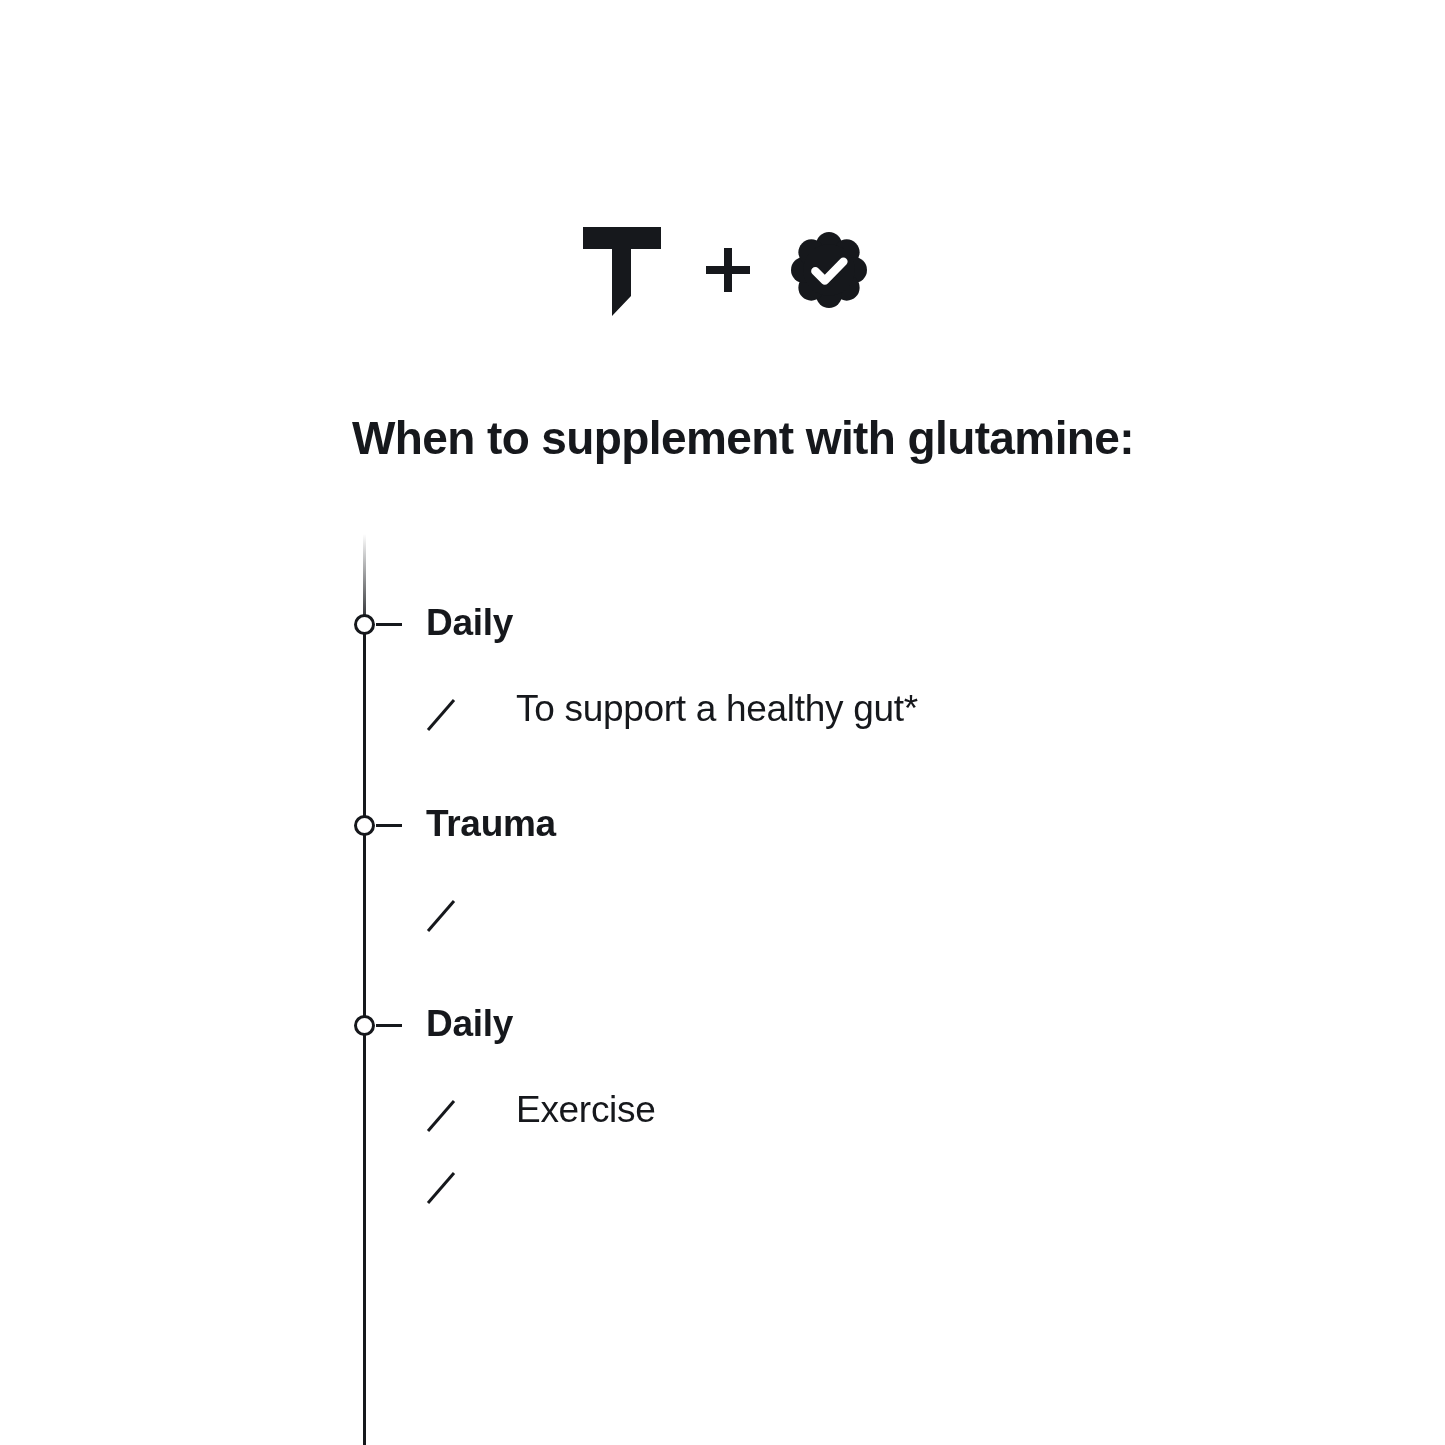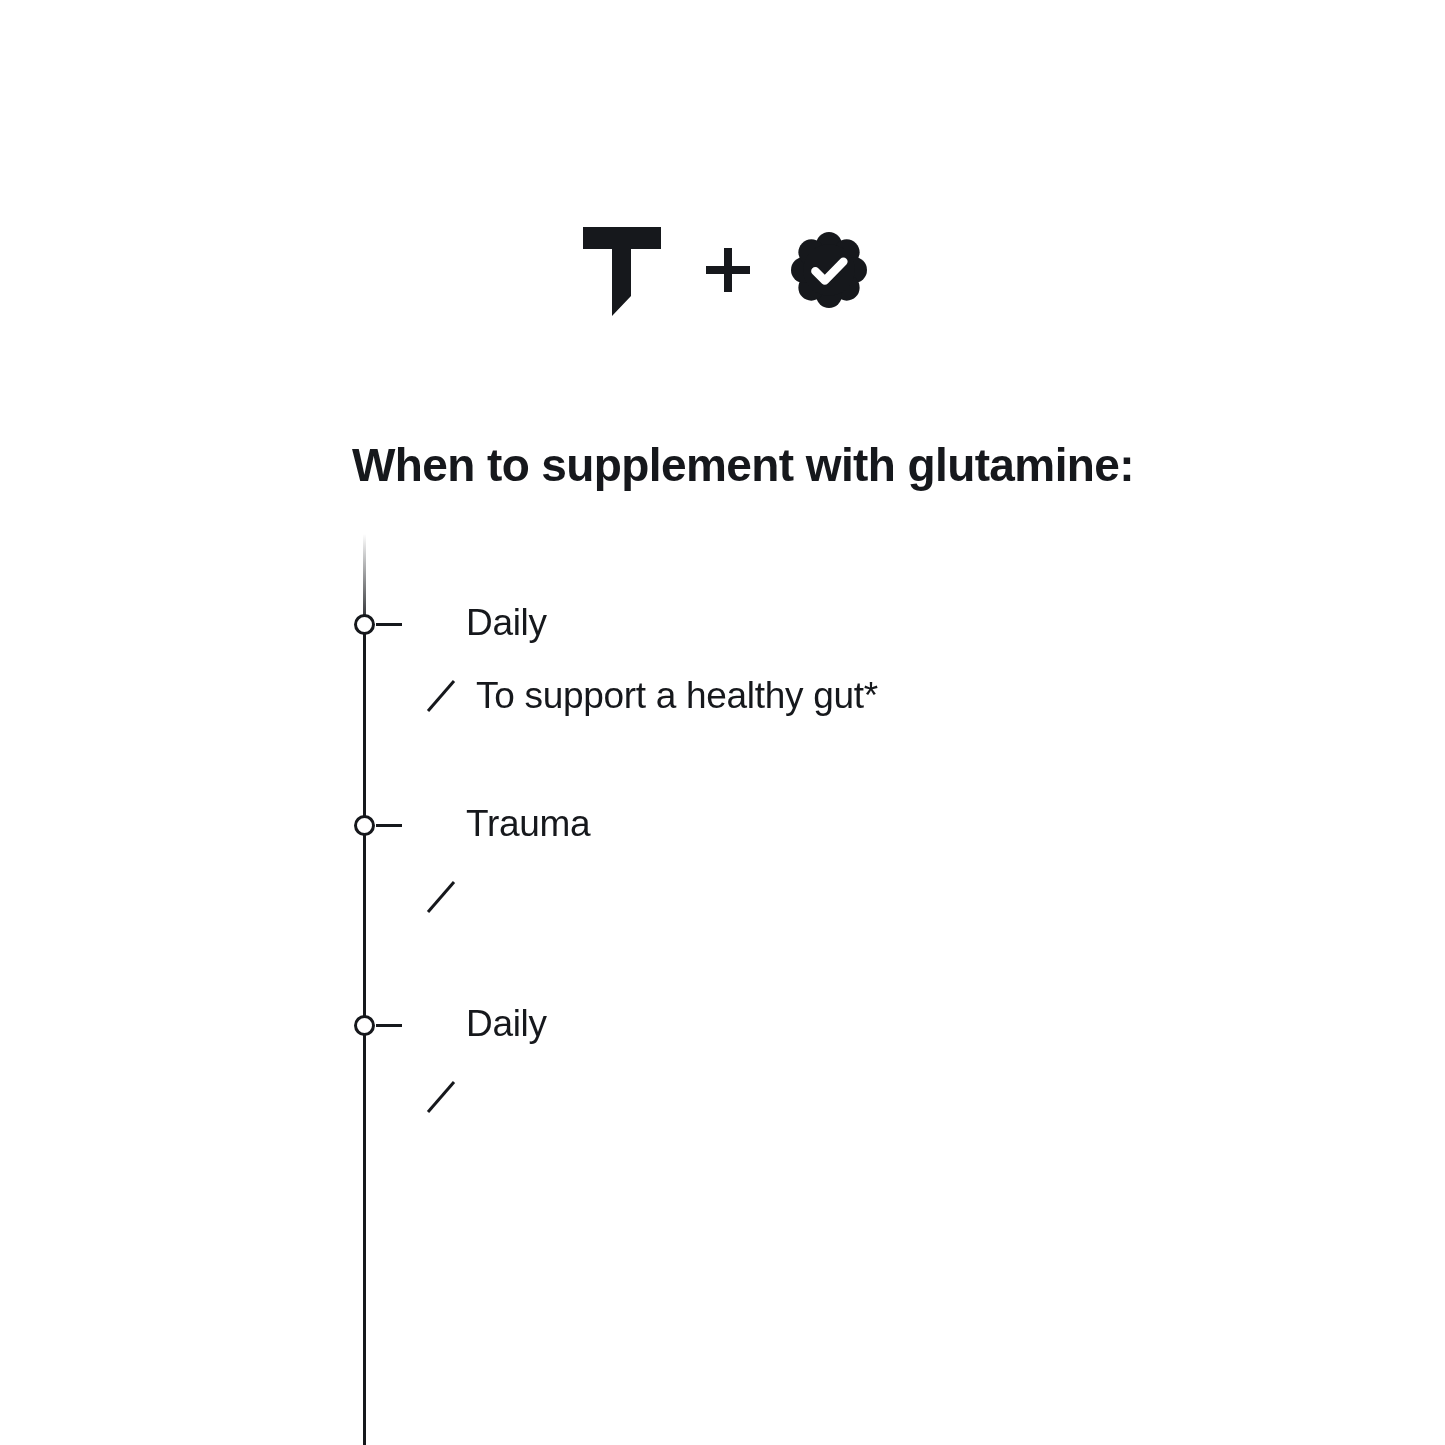--- a/index.html
+++ b/index.html
@@ -46,21 +46,21 @@
   .badge-mark {
     display: block;
     width: 76px;
     height: 76px;
   }
 
   
   .heading {
     position: absolute;
     left: 352px;
-    top: 431px;
+    top: 404px;
     font-size: 46px;
     line-height: 68px;
     font-weight: 700;
     letter-spacing: -0.6px;
     color: #16181c;
     white-space: nowrap;
   }
 
   
   .timeline {
@@ -111,39 +111,39 @@
     height: 3px;
     background: #16181c;
   }
 
   .group-title {
     position: absolute;
     left: 74px;
     top: -21px;
     font-size: 37px;
     line-height: 60px;
-    font-weight: 400;
+    font-weight: 700;
     letter-spacing: -0.3px;
     color: #16181c;
     white-space: nowrap;
-    margin-left: 40px;
   }
 
   .items {
     position: absolute;
     left: 74px;
     top: 46px;
     margin: 0;
     padding: 0;
     list-style: none;
   }
   .item {
     display: flex;
-    align-items: center;
+    align-items: flex-end;
     height: 72px;
+    gap: 40px;
   }
   .slash {
     flex: 0 0 auto;
     display: block;
     width: 30px;
     height: 34px;
     margin-right: 20px;
   }
   .item-label {
     font-size: 37px;
@@ -234,19 +234,27 @@
       <span class="node"></span>
       <span class="tick"></span>
       <div class="group-title">Daily</div>
       <ul class="items">
         <li class="item">
           <span>
             <svg class="slash" viewBox="0 0 30 34" xmlns="http://www.w3.org/2000/svg" aria-hidden="true">
               <line x1="2" y1="32" x2="28" y2="2" stroke="#16181c" stroke-width="3"></line>
             </svg>
           </span>
+          <span class="item-label">Exercise</span>
+        </li>
+        <li class="item">
+          <span>
+            <svg class="slash" viewBox="0 0 30 34" xmlns="http://www.w3.org/2000/svg" aria-hidden="true">
+              <line x1="2" y1="32" x2="28" y2="2" stroke="#16181c" stroke-width="3"></line>
+            </svg>
+          </span>
         </li>
       </ul>
     </div>
 
   </div>
 
 </div>
 
 </body></html>

